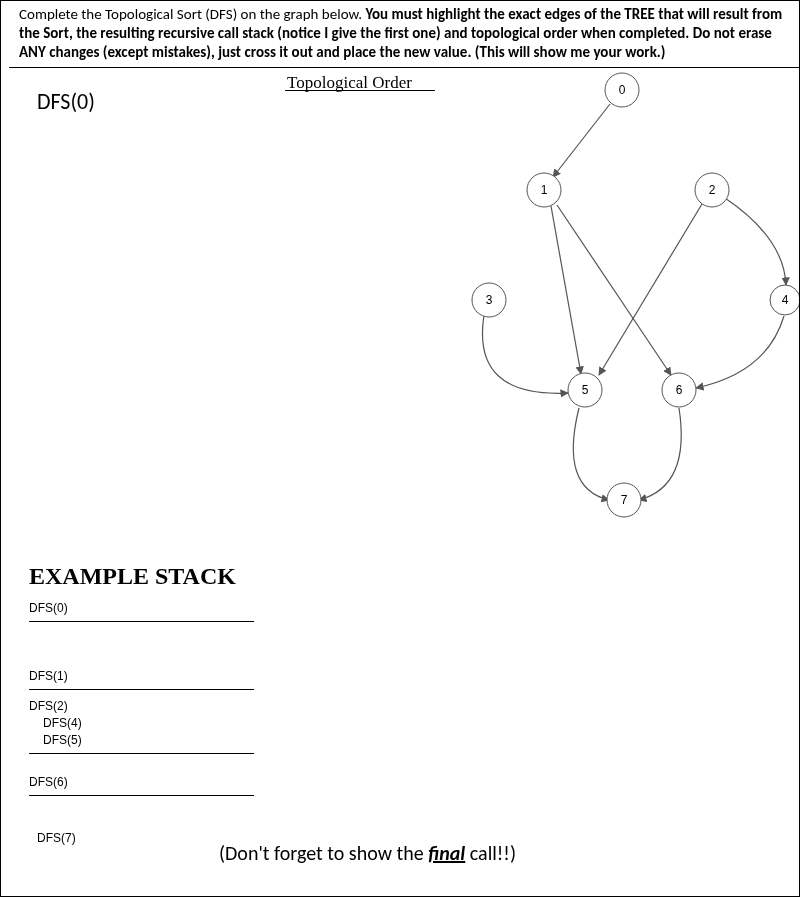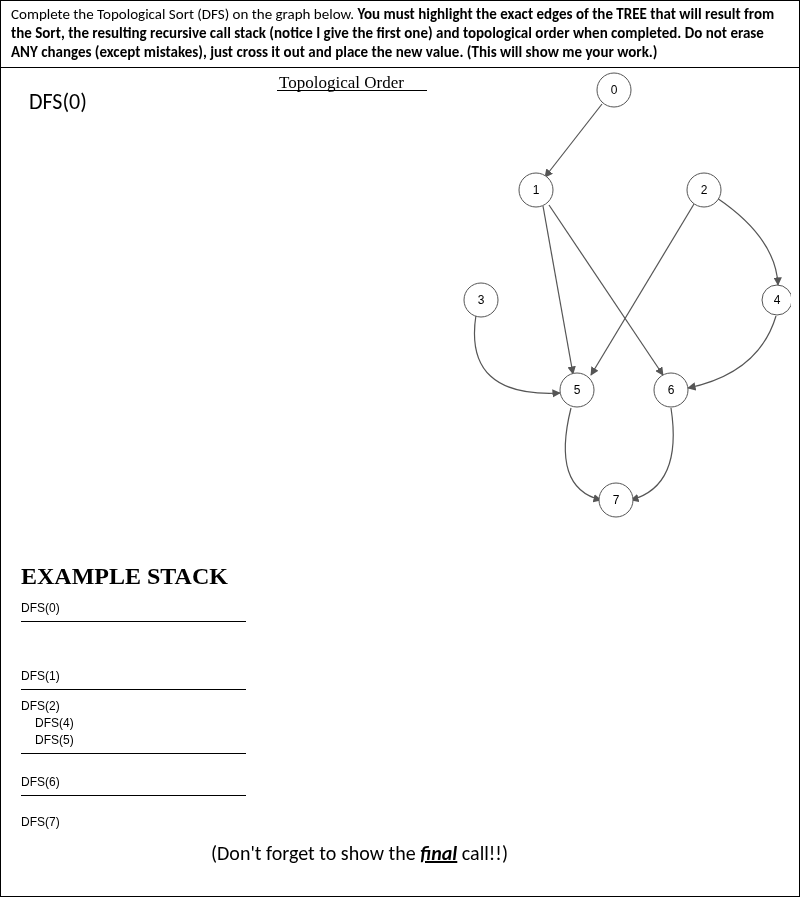--- a/index.html
+++ b/index.html
@@ -8,20 +8,21 @@
     font-family: Calibri, Arial, sans-serif;
     background: #fff;
     width: 800px;
   }
   .page {
     border: 1px solid #000;
     width: 800px;
     height: 897px;
     position: relative;
     background: #fff;
+    padding-left: 8px;
   }
   .instructions {
     border-bottom: 1px solid #000;
     padding: 4px 10px 6px 10px;
     font-size: 15px;
     line-height: 1.25;
   }
   .instructions .lead { font-weight: 400; }
   .instructions .bold { font-weight: 700; }
   .content {
@@ -192,21 +193,21 @@
       <div class="row indent">DFS(4)</div>
       <div class="row indent">DFS(5)</div>
       <div class="stack-line"></div>
     </div>
 
     <div class="stack-block" style="top:706px;">
       <div class="row">DFS(6)</div>
       <div class="stack-line"></div>
     </div>
 
-    <div class="stack-block" style="top:746px;">
+    <div class="stack-block" style="top:762px;margin-left:8px;">
       <div class="row">DFS(7)</div>
     </div>
 
     <div class="final-note">
       <span>(Don't forget to show the </span><span class="u">final</span><span> call!!)</span>
     </div>
 
   </div>
 </div>
 

